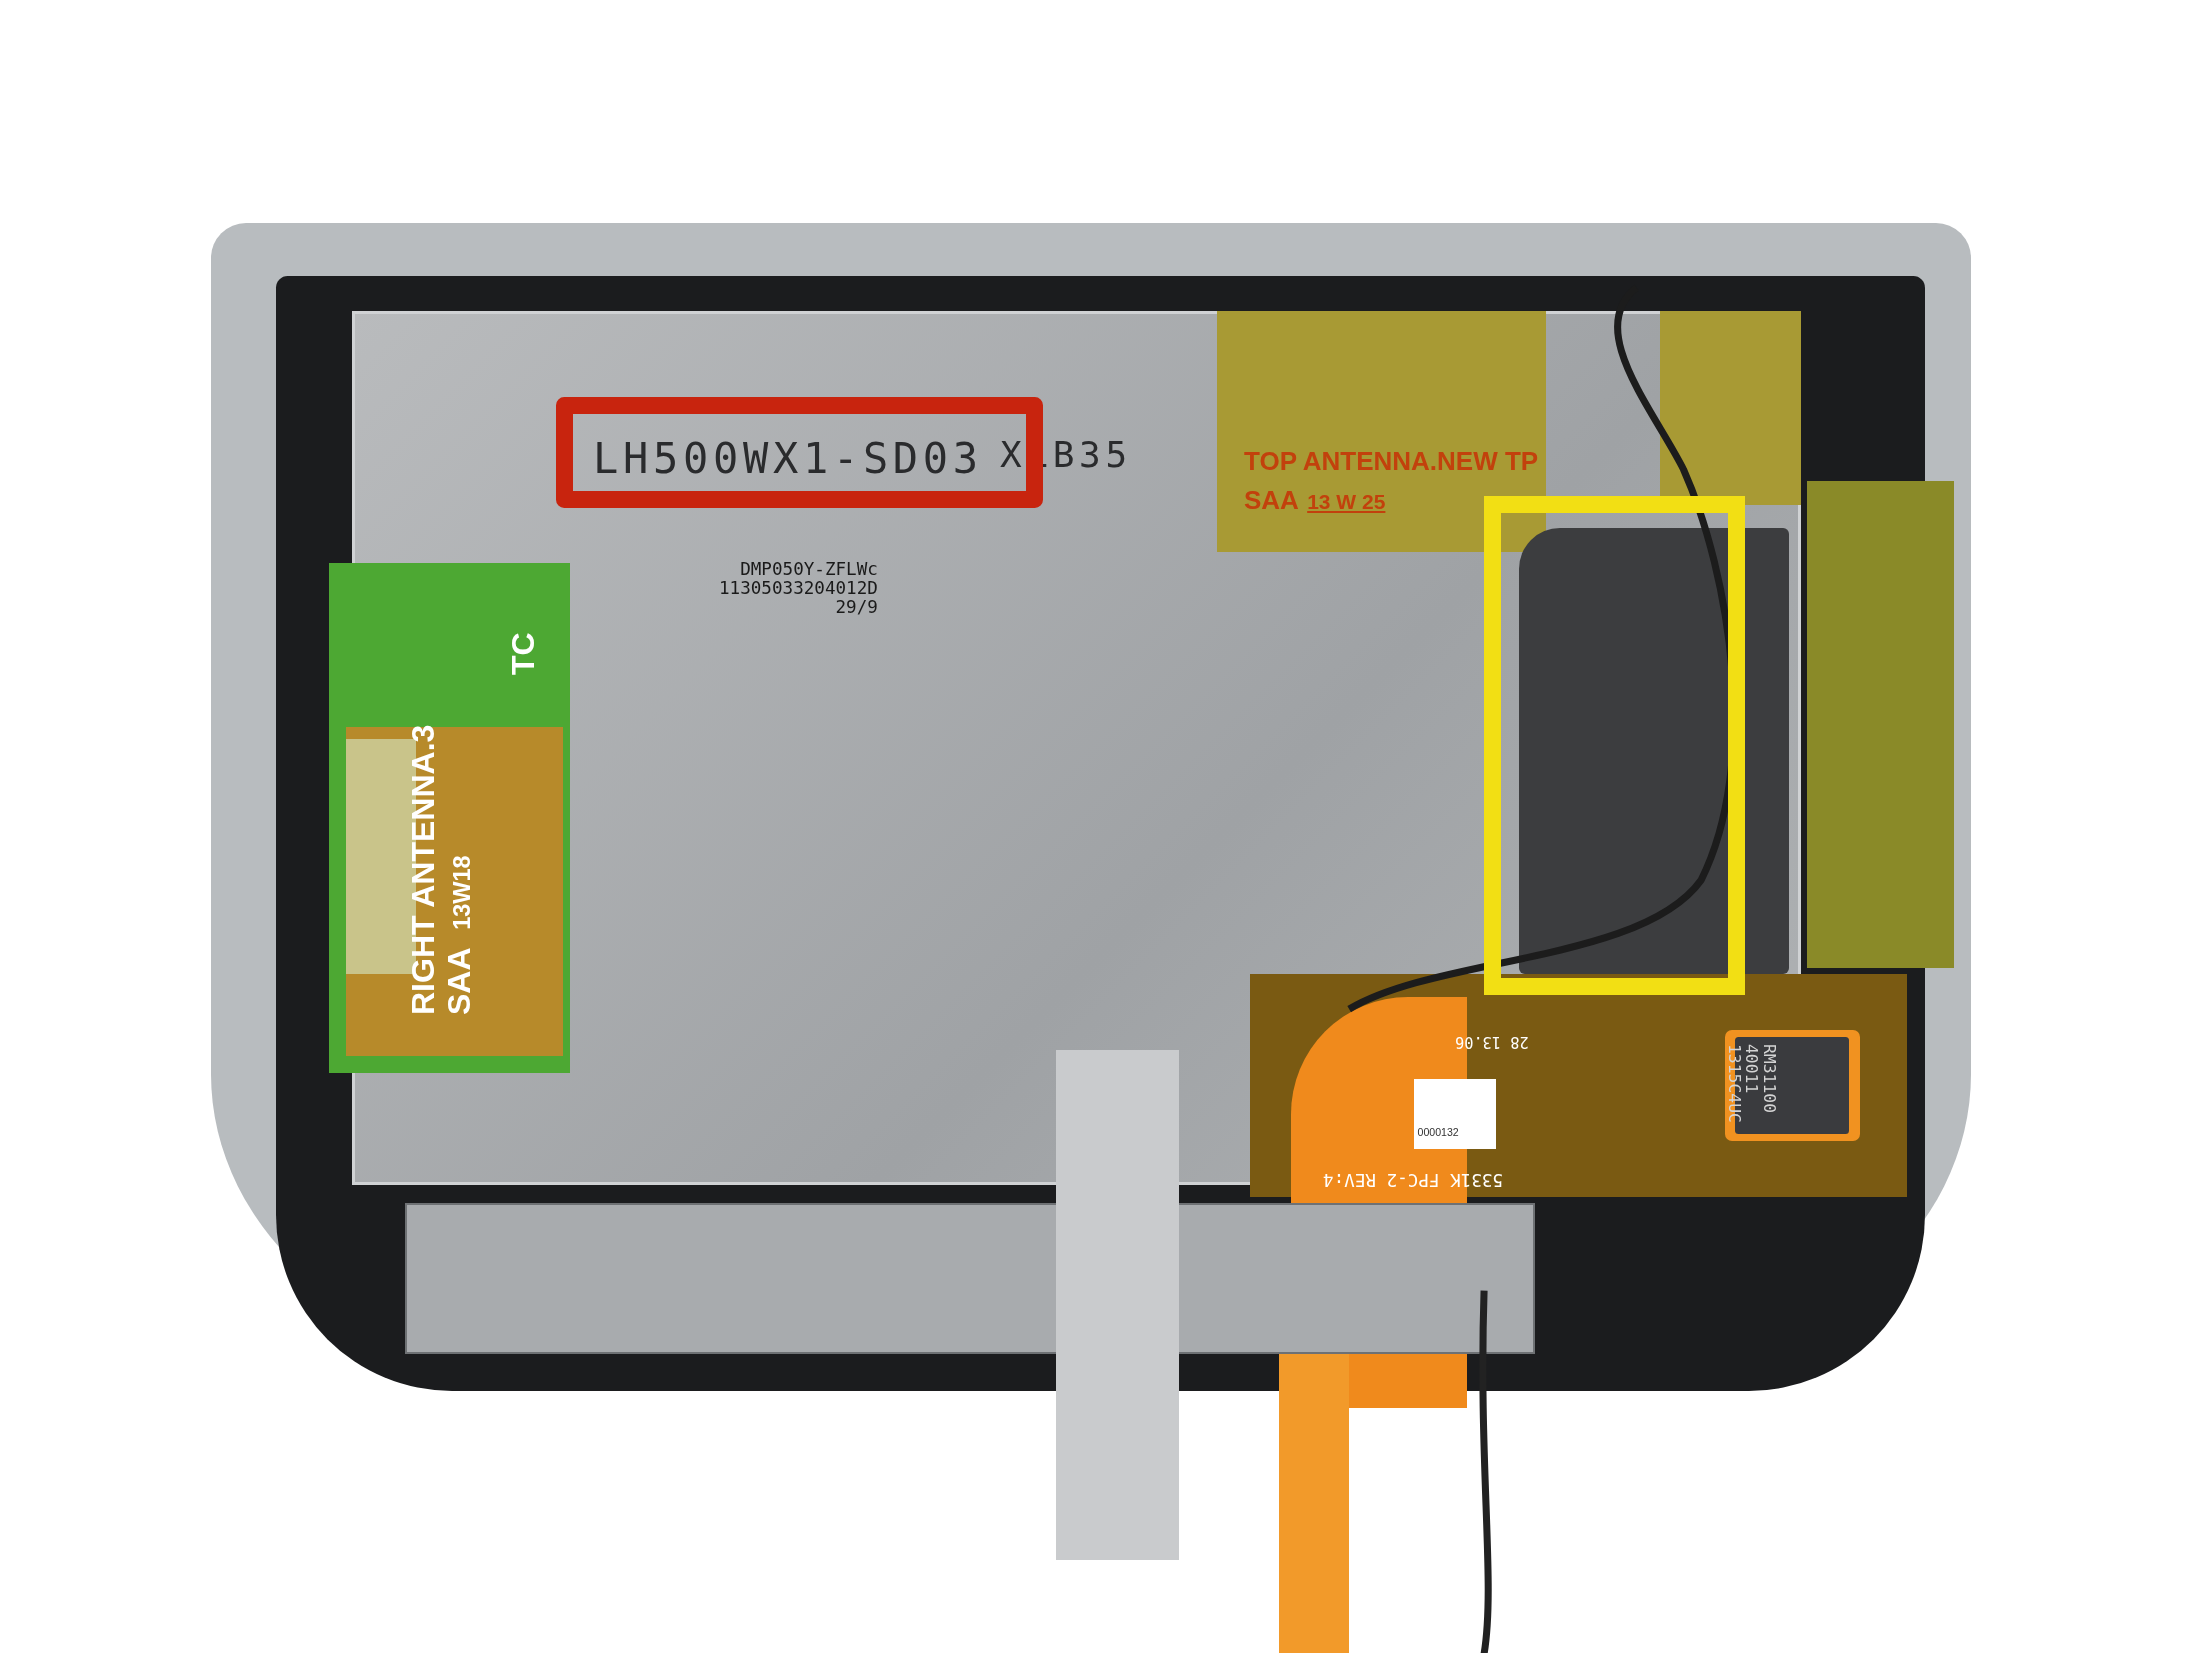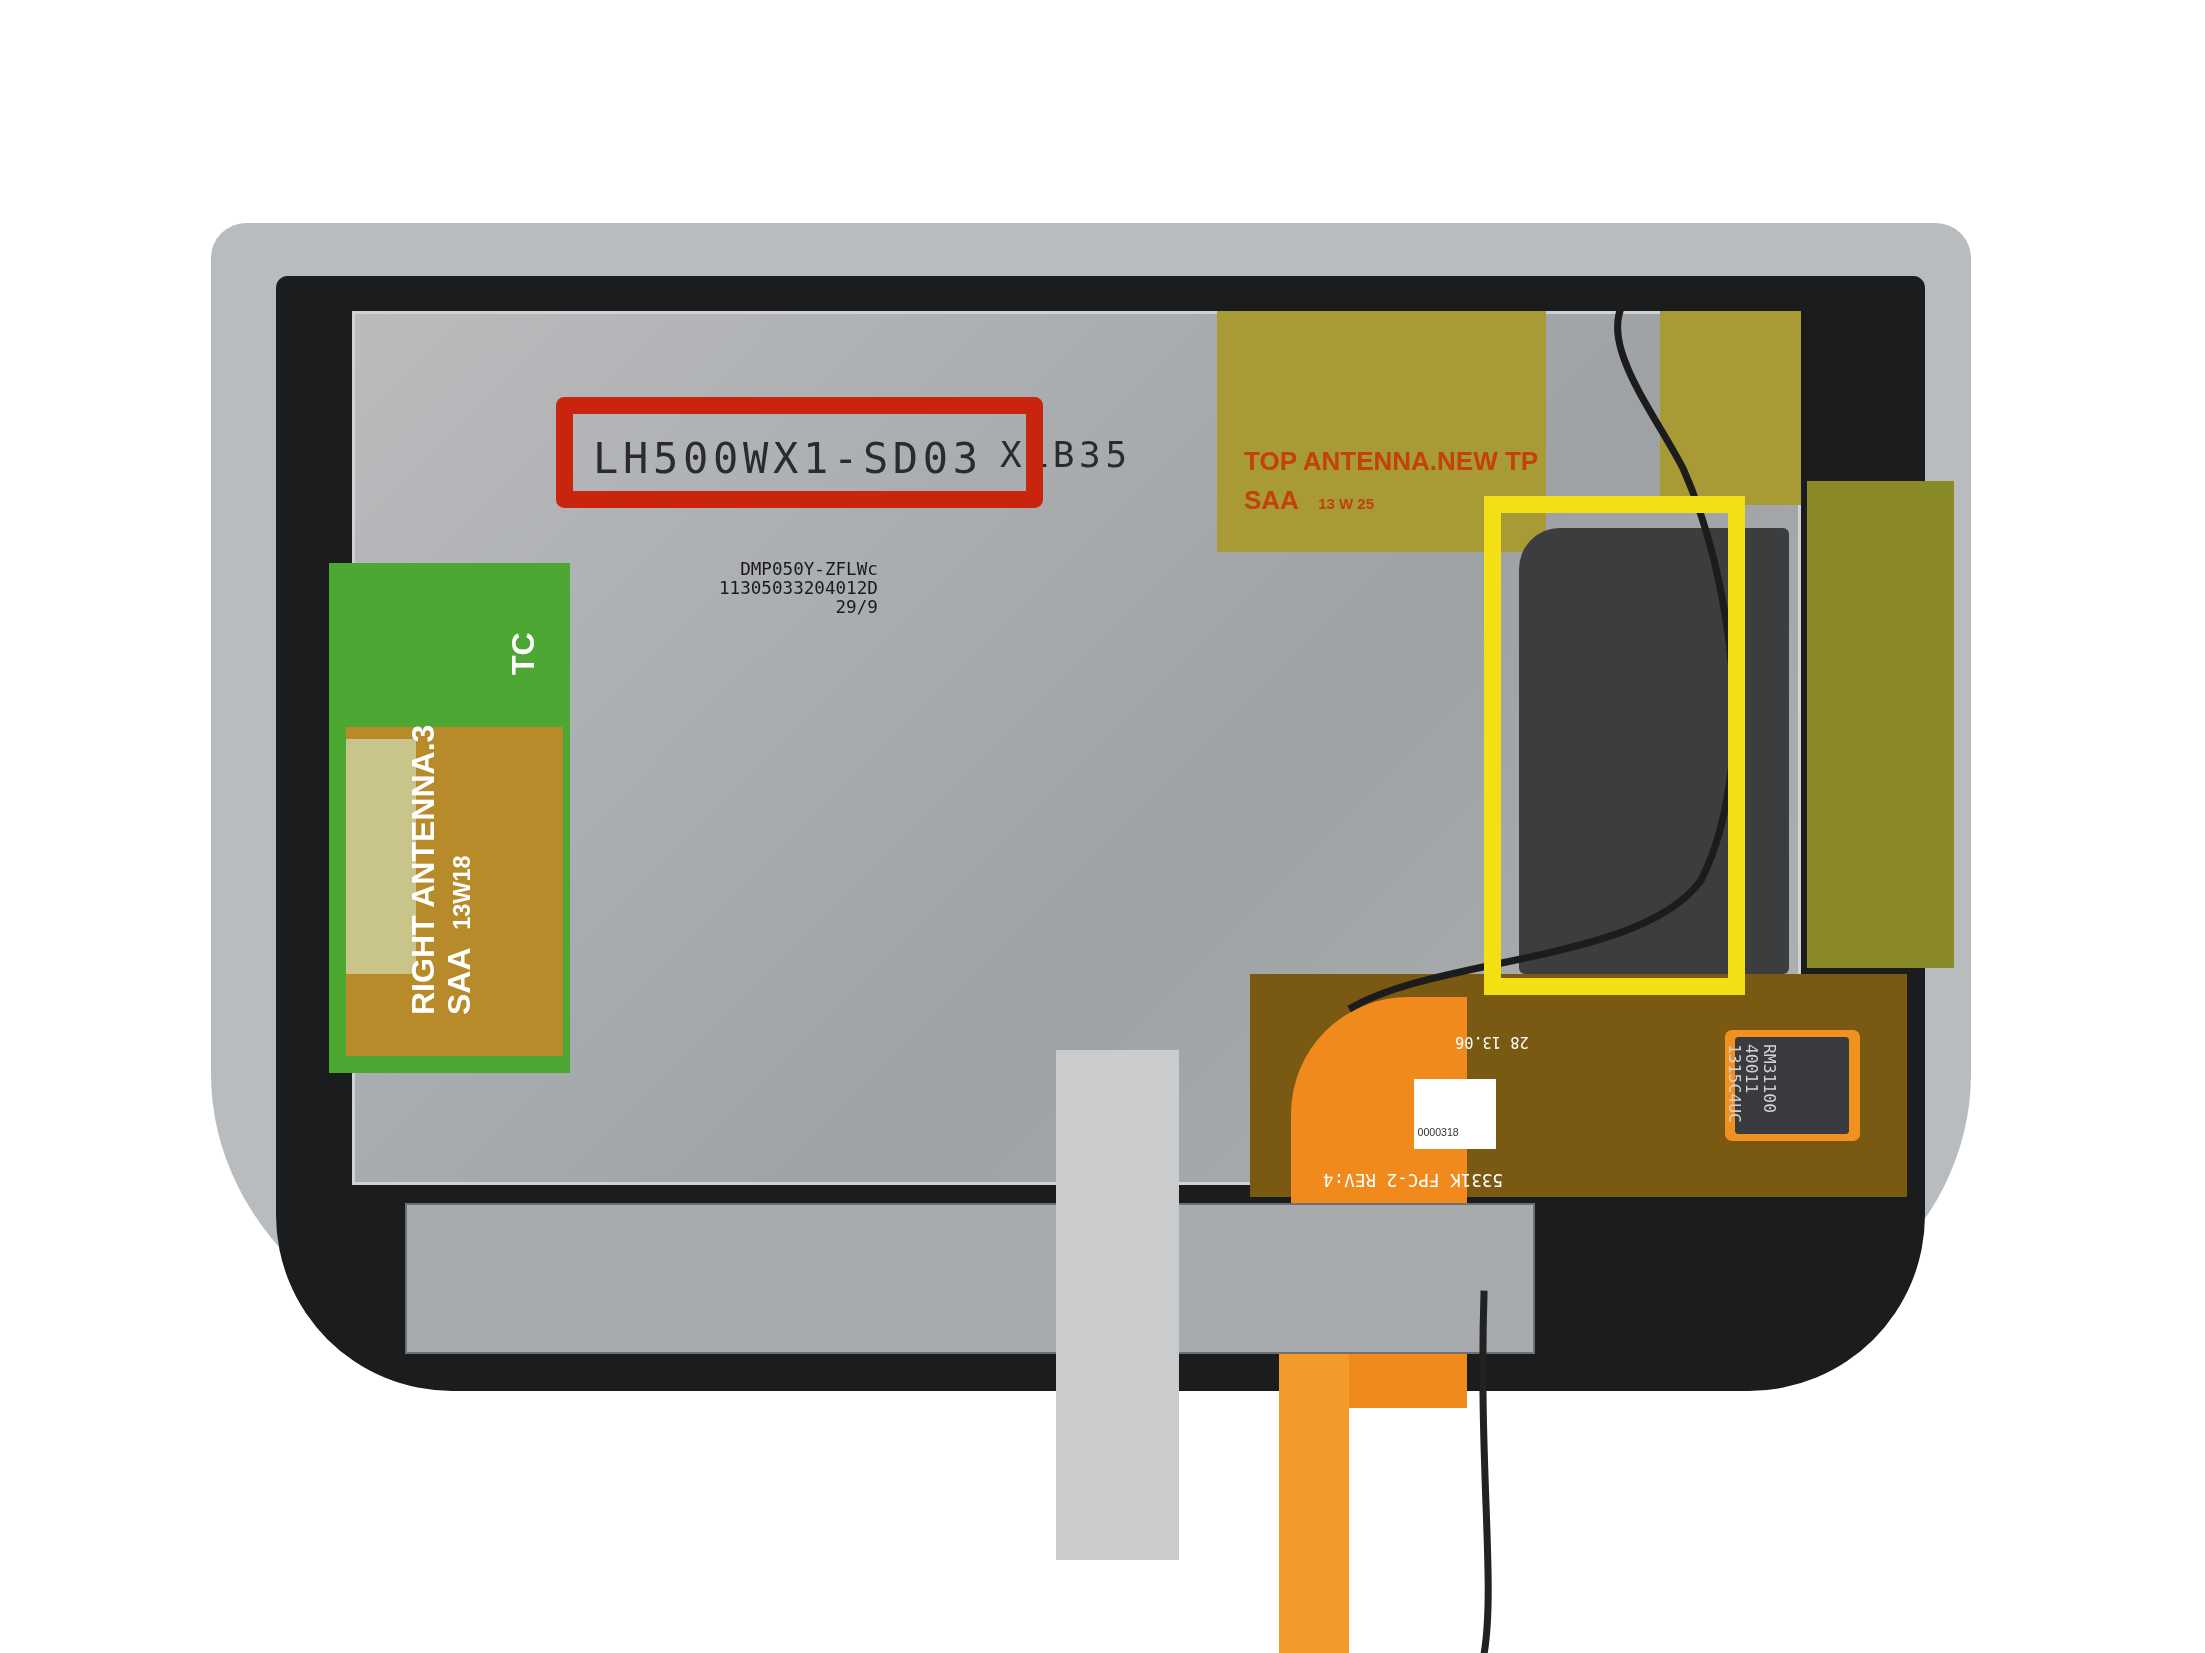--- a/index.html
+++ b/index.html
@@ -46,40 +46,40 @@
   <div>DMP050Y-ZFLWc</div>
   <div>11305033204012D</div>
   <div>29/9</div>
 </div>
 
 <div class="abs antenna-top"></div>
 <div class="abs antenna-top2"></div>
 <div class="abs ant-text" style="left:1244px;top:446px;font-size:26px;">TOP  ANTENNA.NEW  TP</div>
 <div class="abs ant-text" style="left:1244px;top:485px;font-size:26px;">
   <span>SAA</span>
-  <span style="margin-left:13px;font-size:15px;">13 W 25</span>
+  <span style="margin-left:2px;font-size:21px;text-decoration:underline;">13 W 25</span>
 </div>
 
 <div class="abs green-tape"></div>
 <div class="abs gold-pad"></div>
 <div class="abs" style="left:346px;top:739px;width:70px;height:235px;background:#c9c48a;"></div>
 <div class="abs right-ant-text">
   <div>RIGHT  ANTENNA.3</div>
   <div><span>SAA</span><span style="margin-left:17.6px;font-size:23.5px;">13W18</span></div>
 </div>
 <div class="abs tc">TC</div>
 
 <div class="abs black-shield"></div>
 <div class="abs pcb-right"></div>
 <div class="abs flex"></div>
 <div class="abs flex-orange"></div>
 <div class="abs fpc-tail"></div>
 
 <div class="abs label-sticker">
-  <div style="font-size:10.6px;color:#333;padding:47px 0 0 3.5px;">0000318</div>
+  <div style="font-size:10.6px;color:#333;padding:47px 0 0 3.5px;">0000132</div>
 </div>
 <div class="abs" style="left:1323px;top:1170px;transform:rotate(180deg);color:#fff;font-size:17.6px;font-family:'DejaVu Sans Mono',monospace;">5331K FPC-2 REV:4</div>
 <div class="abs" style="left:1455px;top:1033px;transform:rotate(180deg);color:#fff;font-size:15.3px;font-family:'DejaVu Sans Mono',monospace;">28 13.06</div>
 
 <div class="abs chip"></div>
 <div class="abs chip-inner"></div>
 <div class="abs chip-text">
   <div>RM31100</div><div>40011</div><div>1315C4UC</div>
 </div>
 

